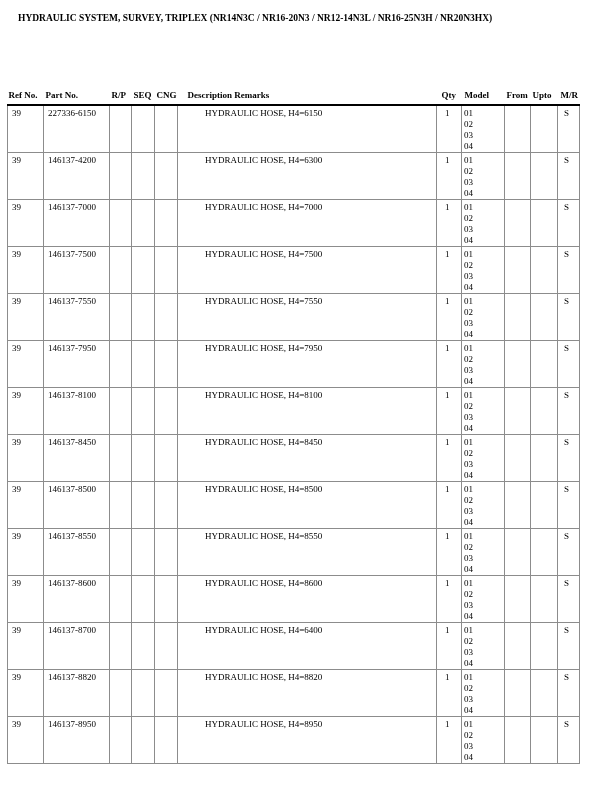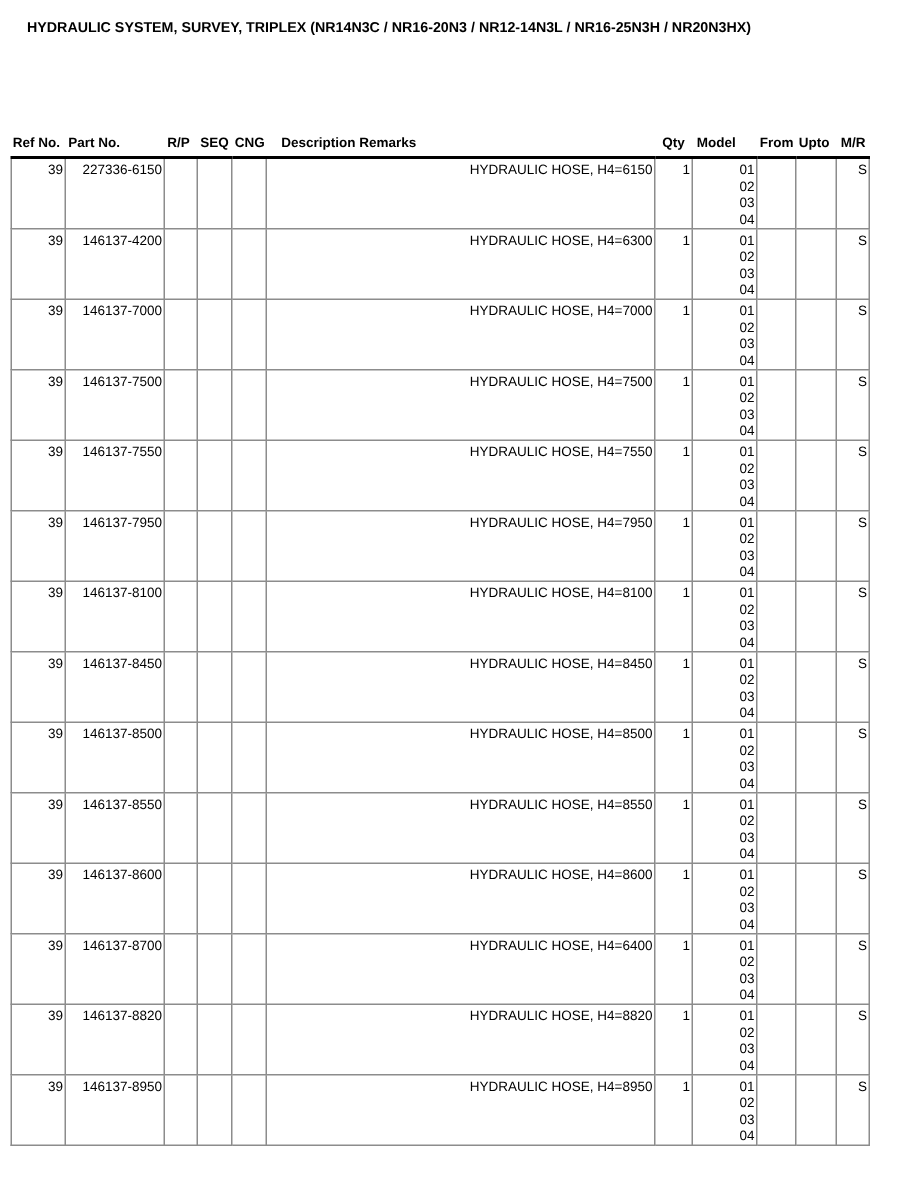--- a/index.html
+++ b/index.html
@@ -5,21 +5,21 @@
   html, body {
     margin: 0;
     padding: 0;
     background: #ffffff;
   }
   .page {
     position: relative;
     width: 612px;
     height: 792px;
     background: #ffffff;
-    font-family: Liberation Sans, sans-serif;
+    font-family: Liberation Serif, serif;
     color: #000000;
     overflow: hidden;
   }
   .doc-title {
     position: absolute;
     left: 18px;
     top: 13px;
     width: 578px;
     font-size: 9.5px;
     font-weight: bold;
@@ -52,32 +52,31 @@
     font-size: 9px;
     font-weight: bold;
     text-align: left;
     vertical-align: bottom;
     height: 20px;
     padding: 0 0 4px 2px;
     white-space: nowrap;
   }
   .parts-table tbody tr {
     height: 46px;
-    text-align: right;
   }
   .parts-table tbody td {
     border: 1px solid #8c8c8c;
     vertical-align: top;
     padding: 2px 1px 0 4px;
     line-height: 11px;
     overflow: hidden;
     white-space: nowrap;
   }
   
-  .parts-table tbody td.c5 { padding-left: 13px; }
+  .parts-table tbody td.c5 { padding-left: 27px; }
   .parts-table thead th.c5 { padding-left: 10px; }
   .parts-table tbody td.c6 { padding-left: 8px; }
   .parts-table thead th.c6 { padding-left: 5px; }
   .parts-table tbody td.c7 { padding-left: 2px; }
   .parts-table thead th.c7 { padding-left: 3px; }
   .parts-table tbody td.c10 { padding-left: 6px; }
   .parts-table thead th.c10 { padding-left: 3px; }
   .parts-table thead th.c0 { padding-left: 1px; }
 </style>
 </head>

